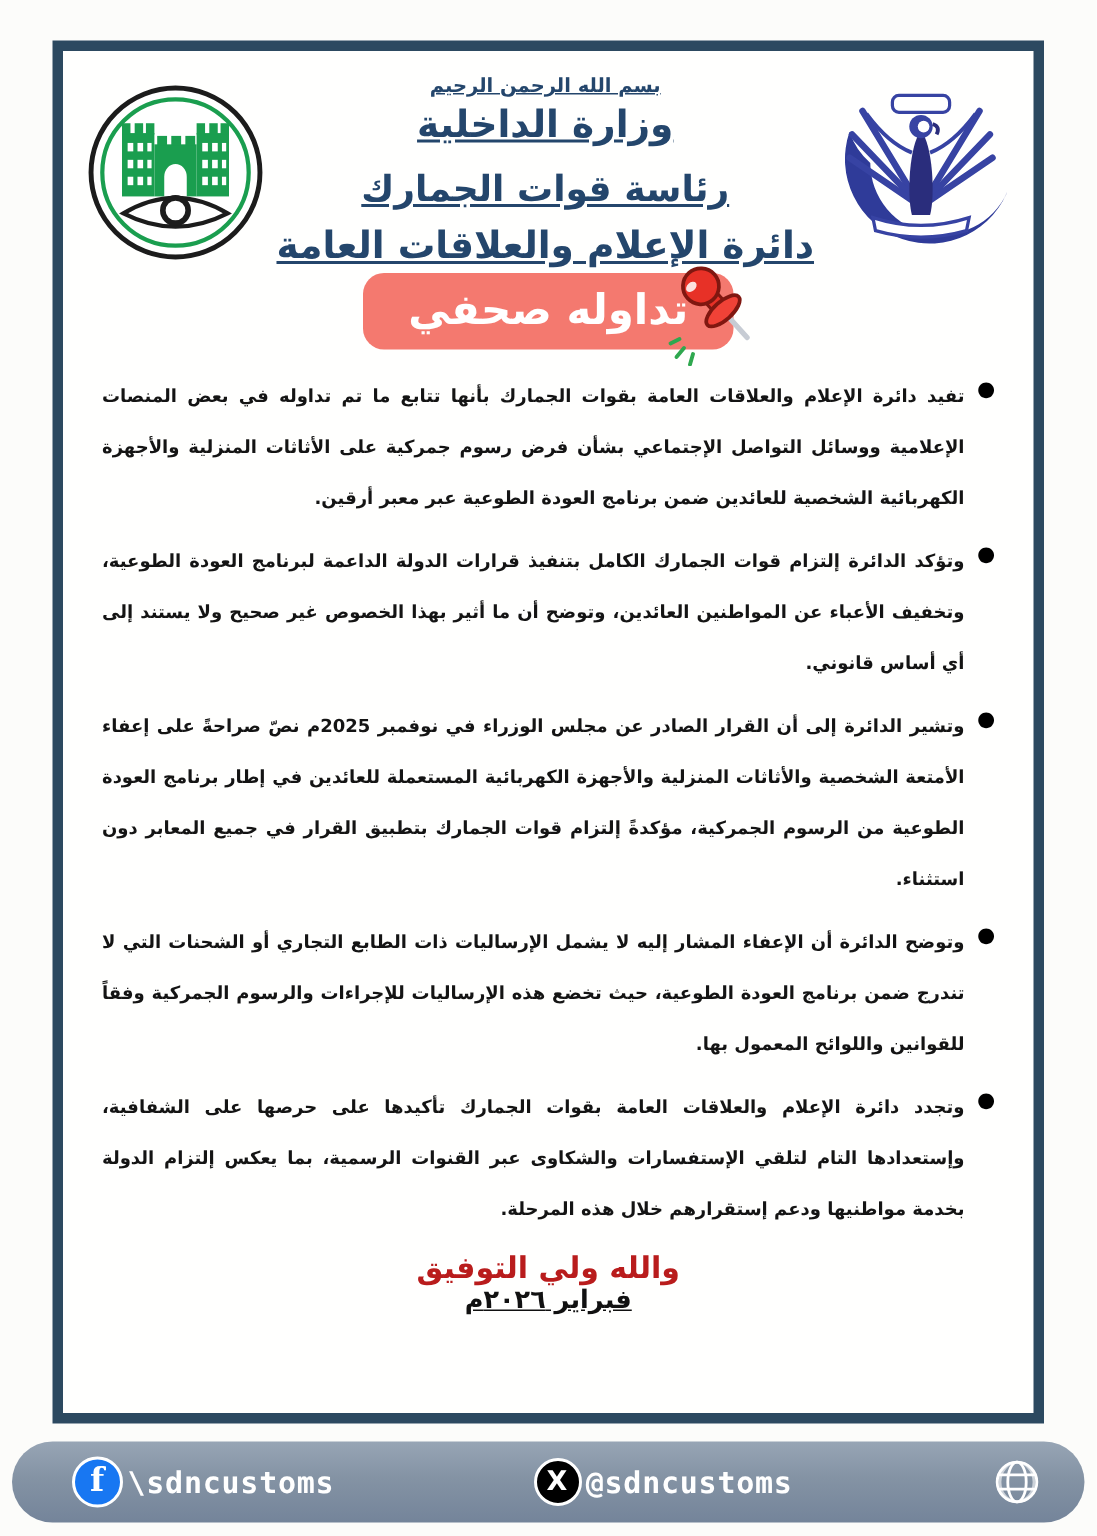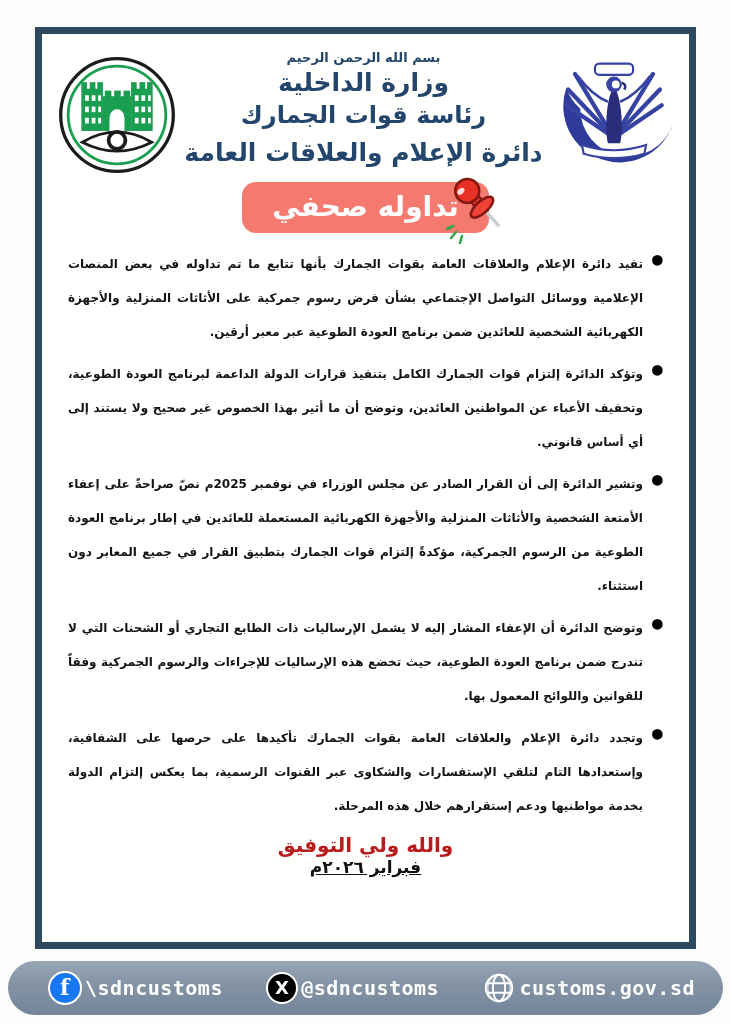--- a/index.html
+++ b/index.html
@@ -19,24 +19,24 @@
     box-sizing:border-box;border:7px solid #2c4960;background:#fffffe;
   }
   
   .header-row{
     display:flex;justify-content:space-between;align-items:flex-start;
     padding:14px 10px 0 14px;
   }
   .logo-box{flex:0 0 auto;}
   .logo-left{width:122px;height:122px;margin-top:6px;}
   .logo-right{width:130px;height:130px;}
-  .header-center{flex:1 1 auto;text-align:center;direction:rtl;color:#24466c;}
+  .header-center{flex:1 1 auto;text-align:center;direction:rtl;color:#24466c;text-decoration:underline;}
   .bismillah{font-size:13px;font-weight:bold;margin-top:2px;letter-spacing:.5px;}
   .ministry{font-size:25px;font-weight:bold;margin-top:3px;}
-  .authority{font-size:24px;font-weight:bold;margin-top:4px;}
+  .authority{font-size:24px;font-weight:bold;margin-top:15px;}
   .department{font-size:25px;font-weight:bold;margin-top:9px;}
   
   .badge-wrap{text-align:center;margin-top:4px;}
   .badge{
     position:relative;display:inline-block;
     background:#f4796f;color:#ffffff;
     font-size:28px;font-weight:bold;
     padding:8px 30px 10px 30px;border-radius:14px;
     direction:rtl;
   }
@@ -226,17 +226,16 @@
     </div>
     <div class="footer-item">
       <svg class="globe-ic" viewBox="0 0 36 36">
         <g fill="none" stroke="#ffffff" stroke-width="2">
           <circle cx="18" cy="18" r="14"></circle>
           <ellipse cx="18" cy="18" rx="6.5" ry="14"></ellipse>
           <ellipse cx="18" cy="18" rx="12" ry="14" opacity="0.6"></ellipse>
           <path d="M4.5,13 H31.5 M4.5,23 H31.5"></path>
         </g>
       </svg>
-      <span>customs.gov.sd</span>
     </div>
   </div>
 
 </div>
 
 </body></html>

